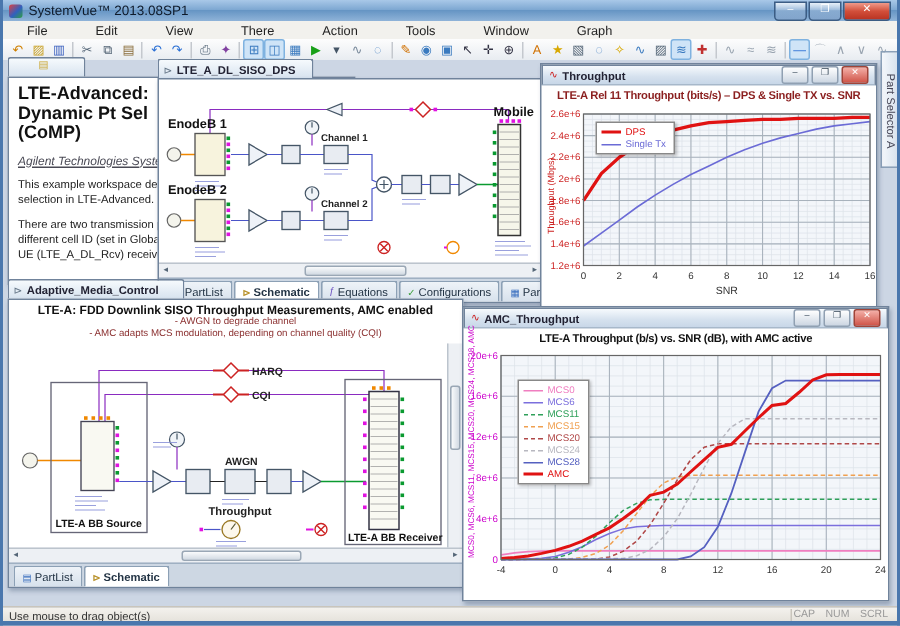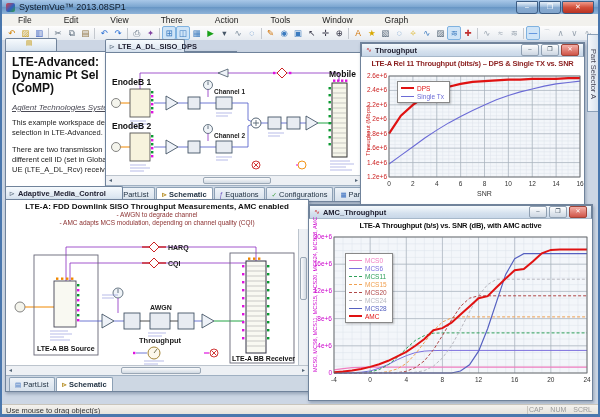--- a/index.html
+++ b/index.html
@@ -188,21 +188,21 @@
         <div class="np">
           <div>There are two transmission p</div>
             <div>different cell ID (set in Globa</div>
             <div>UE (LTE_A_DL_Rcv) receive</div>
         </div>
       </div>
     </div>
   </div>
 
   <div class="cwin" style="left:103px;top:39px;width:257px;height:163px;z-index:2;">
-    <div class="wtab" style="width:80px;">
+    <div class="wtab" style="width:104px;">
       <span class="wic" style="color:#667788">⊳</span>
       <span>LTE_A_DL_SISO_DPS</span>
     </div>
     <div class="wbody">
       <svg class="schsvg" style="top:14px;" width="255" height="111">
 
         <polyline points="34,22 34,6 226,6 233,6 233,14" fill="none" stroke="#8a2bc0" stroke-width="0.8"></polyline>
         <polygon points="122,2 122,10 112,6" fill="#eef2f8" stroke="#456" stroke-width="0.8"></polygon>
         <polygon points="176,1 181,6 176,11 171,6" fill="#fff" stroke="#cc2222" stroke-width="1"></polygon>
         <rect x="167" y="4.8" width="2.4" height="2.4" fill="#e012e0"></rect>

